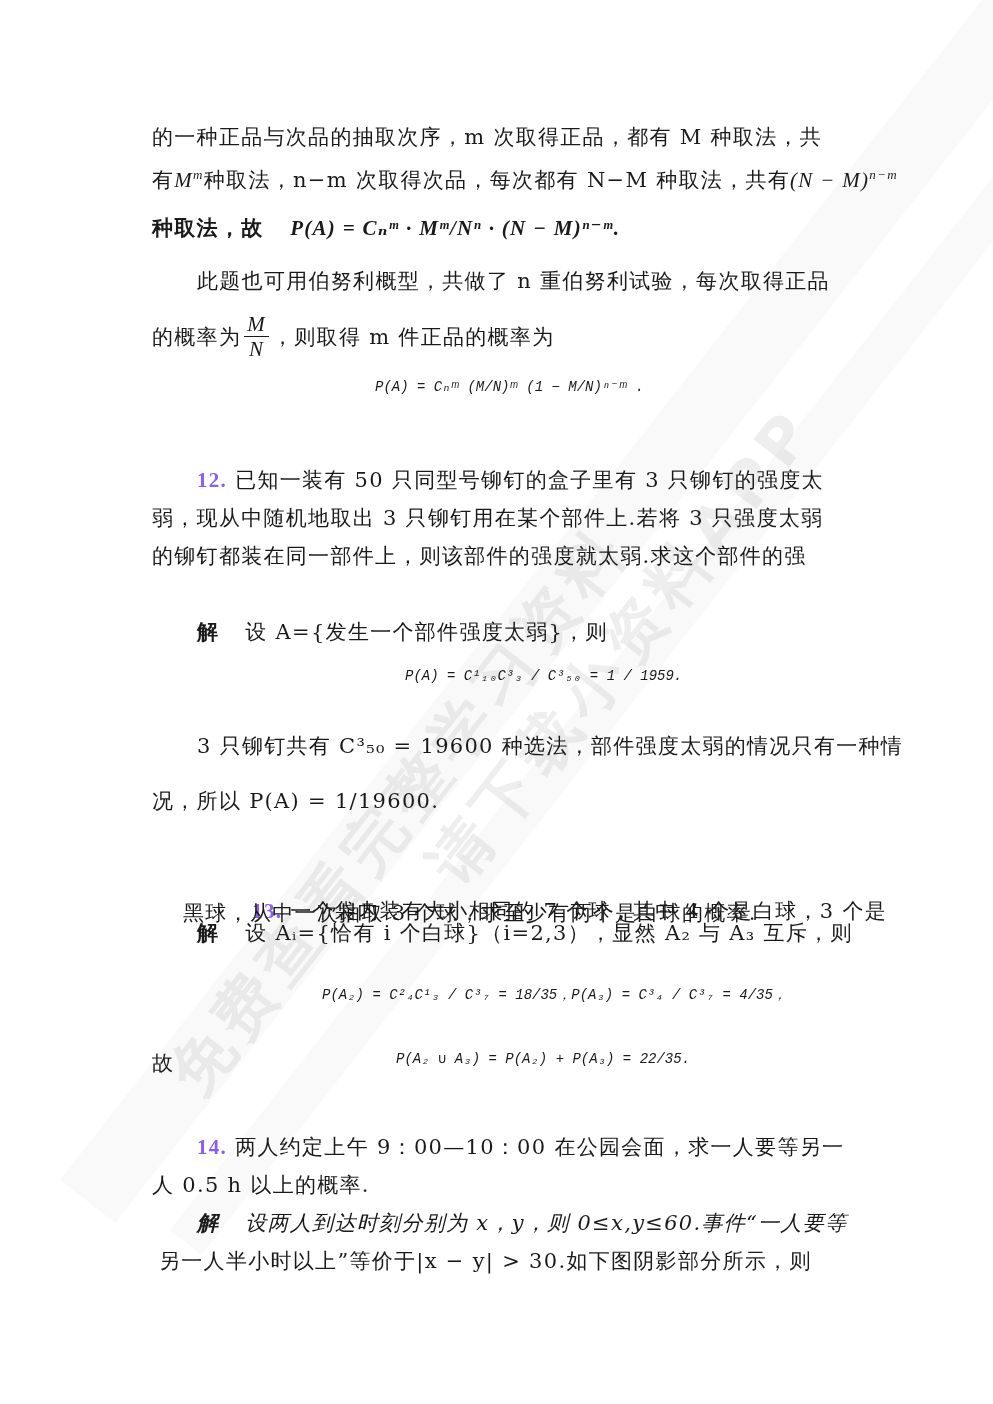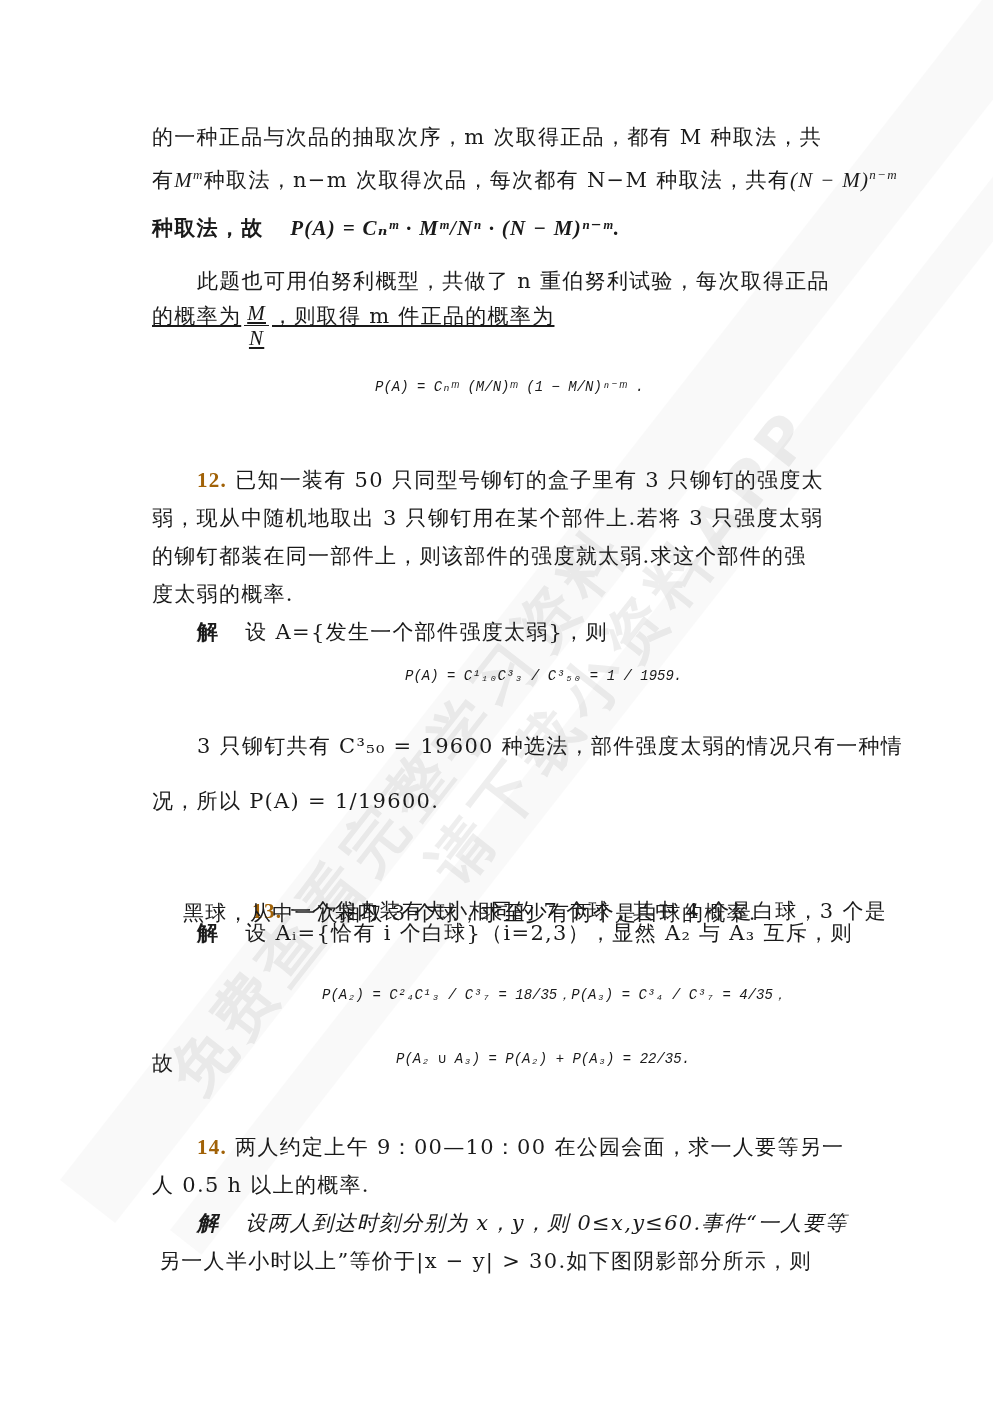--- a/index.html
+++ b/index.html
@@ -7,21 +7,21 @@
     width: 993px; height: 1404px; background: #ffffff; position: relative; overflow: hidden;
     font-family: "DejaVu Serif", "Liberation Serif", serif; color: #1a1a1a;
   }
   .page { position: absolute; left: 0; top: 0; width: 993px; height: 1404px; }
   .line {
     position: absolute; left: 152px; width: 690px; font-size: 21px; line-height: 30px;
     white-space: nowrap; letter-spacing: 1.3px;
   }
   .indent { left: 197px; }
   .math { font-family: "Liberation Serif", "DejaVu Serif", serif; font-style: italic; }
-  .num { color: #a16207; font-weight: bold; font-family: "Liberation Serif", serif; }
+  .num { color: #8b5cf6; font-weight: bold; font-family: "Liberation Serif", serif; }
   .jie { font-weight: bold; font-family: "DejaVu Sans", sans-serif; margin-right: 18px; }
   .formula {
     position: absolute; font-family: Liberation Mono, monospace; font-size: 14px;
     display: flex; align-items: center; white-space: nowrap;
   }
   .frac { display: inline-flex; flex-direction: column; align-items: center; vertical-align: middle; margin: 0 3px; }
   .frac .n { border-bottom: 1px solid #1a1a1a; padding: 0 3px; line-height: 24px; }
   .frac .d { padding: 0 3px; line-height: 24px; }
   sup, sub { font-size: 13px; }
   .watermark {
@@ -50,38 +50,37 @@
     <span>有</span><span class="math">M</span><sup class="math">m</sup><span>种取法，n−m 次取得次品，每次都有 N−M 种取法，共有</span><span class="math">(N − M)</span><sup class="math">n−m</sup>
   </div>
 
   <div class="line" style="top:213px;font-weight:bold;">
     <span>种取法，故</span>
     <span class="math" style="margin-left:18px;">P(A) = Cₙᵐ · Mᵐ/Nⁿ · (N − M)ⁿ⁻ᵐ.</span>
   </div>
 
   <div class="line indent" style="top:266px;">此题也可用伯努利概型，共做了 n 重伯努利试验，每次取得正品</div>
 
-  <div class="line" style="top:301px; display:flex; align-items:flex-start;text-decoration:underline;">
+  <div class="line" style="top:312px; display:flex; align-items:center;">
     <span>的概率为</span>
     <span class="frac math">
       <span class="n">M</span>
       <span class="d">N</span>
     </span>
     <span>，则取得 m 件正品的概率为</span>
   </div>
 
   <div class="formula math" style="left:375px; top:378px;">P(A) = Cₙᵐ (M/N)ᵐ (1 − M/N)ⁿ⁻ᵐ .</div>
 
   <div class="line indent" style="top:465px;">
     <span class="num">12.</span>
     <span>已知一装有 50 只同型号铆钉的盒子里有 3 只铆钉的强度太</span>
   </div>
   <div class="line" style="top:503px;">弱，现从中随机地取出 3 只铆钉用在某个部件上.若将 3 只强度太弱</div>
   <div class="line" style="top:541px;">的铆钉都装在同一部件上，则该部件的强度就太弱.求这个部件的强</div>
-  <div class="line" style="top:579px;">度太弱的概率.</div>
 
   <div class="line indent" style="top:617px;">
     <span class="jie">解</span>
     <span>设 A={发生一个部件强度太弱}，则</span>
   </div>
   <div class="formula math" style="left:405px; top:668px;">P(A) = C¹₁₀C³₃ / C³₅₀ = 1 / 1959.</div>
 
   <div class="line indent" style="top:731px;">3 只铆钉共有 C³₅₀ = 19600 种选法，部件强度太弱的情况只有一种情</div>
   <div class="line" style="top:786px;">况，所以 P(A) = 1/19600.</div>
 

